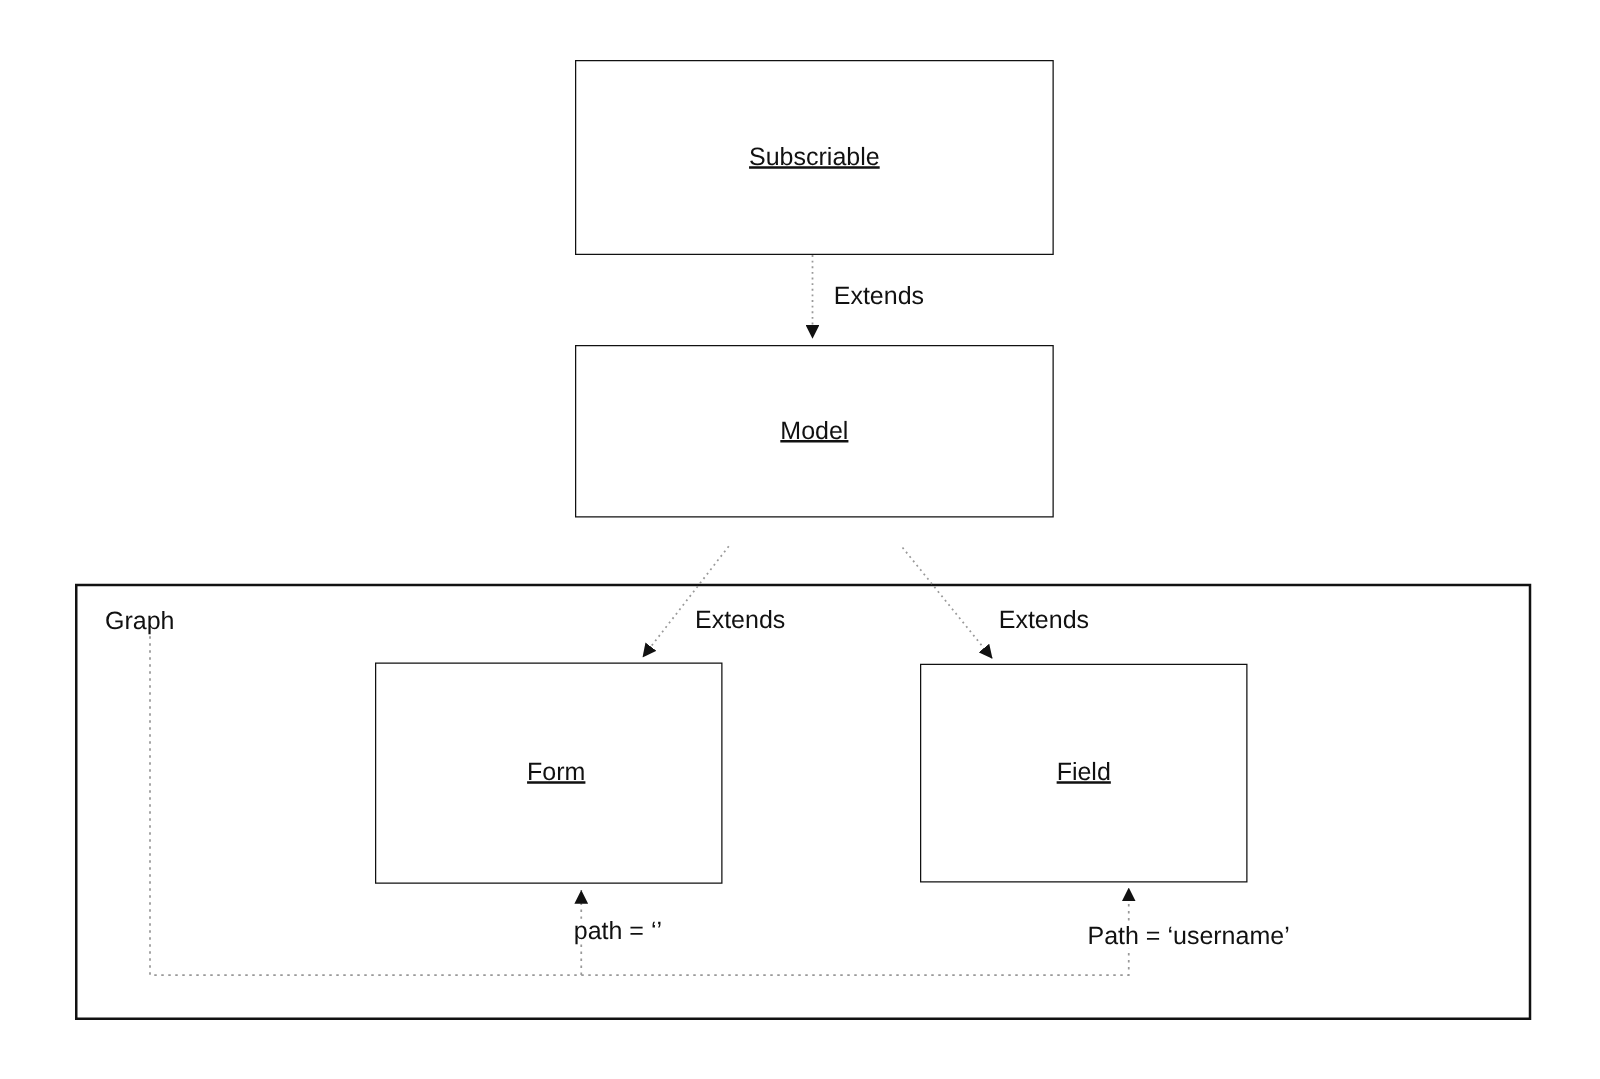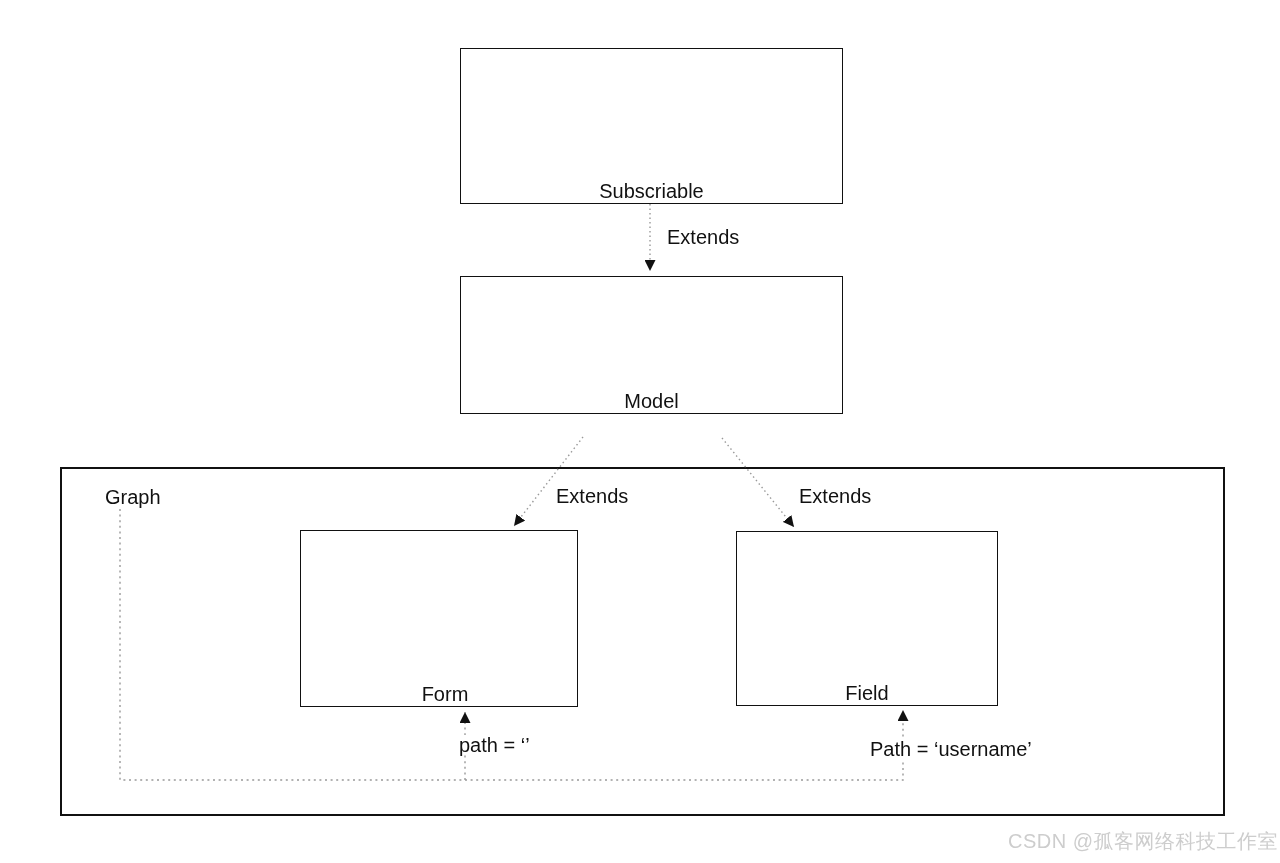--- a/index.html
+++ b/index.html
@@ -21,35 +21,36 @@
   }
   .edges-layer{position:absolute;inset:0;width:1280px;height:863px;}
   .edge{fill:none;stroke:var(--edge);stroke-width:1.4;}
   .edge.dots-fine{stroke-dasharray:1.5 3;}
   .edge.dots-wide{stroke-dasharray:2 3.6;}
   .node{
     position:absolute;
     box-sizing:border-box;
     border:1.5px solid var(--box-border);
     background:var(--background);
-    display:flex;align-items:flex-end;justify-content:center;
+    display:flex;align-items:center;justify-content:center;
     font-size:20px;
+    text-decoration:underline;
   }
   .node-subscriable{left:460px;top:48px;width:383px;height:156px;}
   .node-model{left:460px;top:276px;width:383px;height:138px;}
   .node-form{left:300px;top:530px;width:278px;height:177px;padding-left:12px;}
   .node-field{left:736px;top:531px;width:262px;height:175px;}
   .group-graph{
     position:absolute;box-sizing:border-box;
     left:60px;top:467px;width:1165px;height:349px;
     border:2px solid var(--box-border);
     background:transparent;
   }
   .graph-title{
-    position:absolute;left:105px;top:487px;
+    position:absolute;left:84px;top:487px;
     font-size:20px;line-height:20px;
   }
   .edge-label{
     position:absolute;
     font-size:20px;line-height:20px;
     white-space:nowrap;
     background:var(--background);
     padding:0 2px;
     text-align:right;
   }
@@ -104,15 +105,14 @@
   <div class="node node-field">
     <span>Field</span>
   </div>
 
   <div class="edge-label lbl-extends-top">Extends</div>
   <div class="edge-label lbl-extends-form">Extends</div>
   <div class="edge-label lbl-extends-field">Extends</div>
   <div class="edge-label lbl-path-form">path = ‘’</div>
   <div class="edge-label lbl-path-field">Path = ‘username’</div>
 
-  <div class="watermark">CSDN @孤客网络科技工作室</div>
 
 </div>
 
 </body></html>

